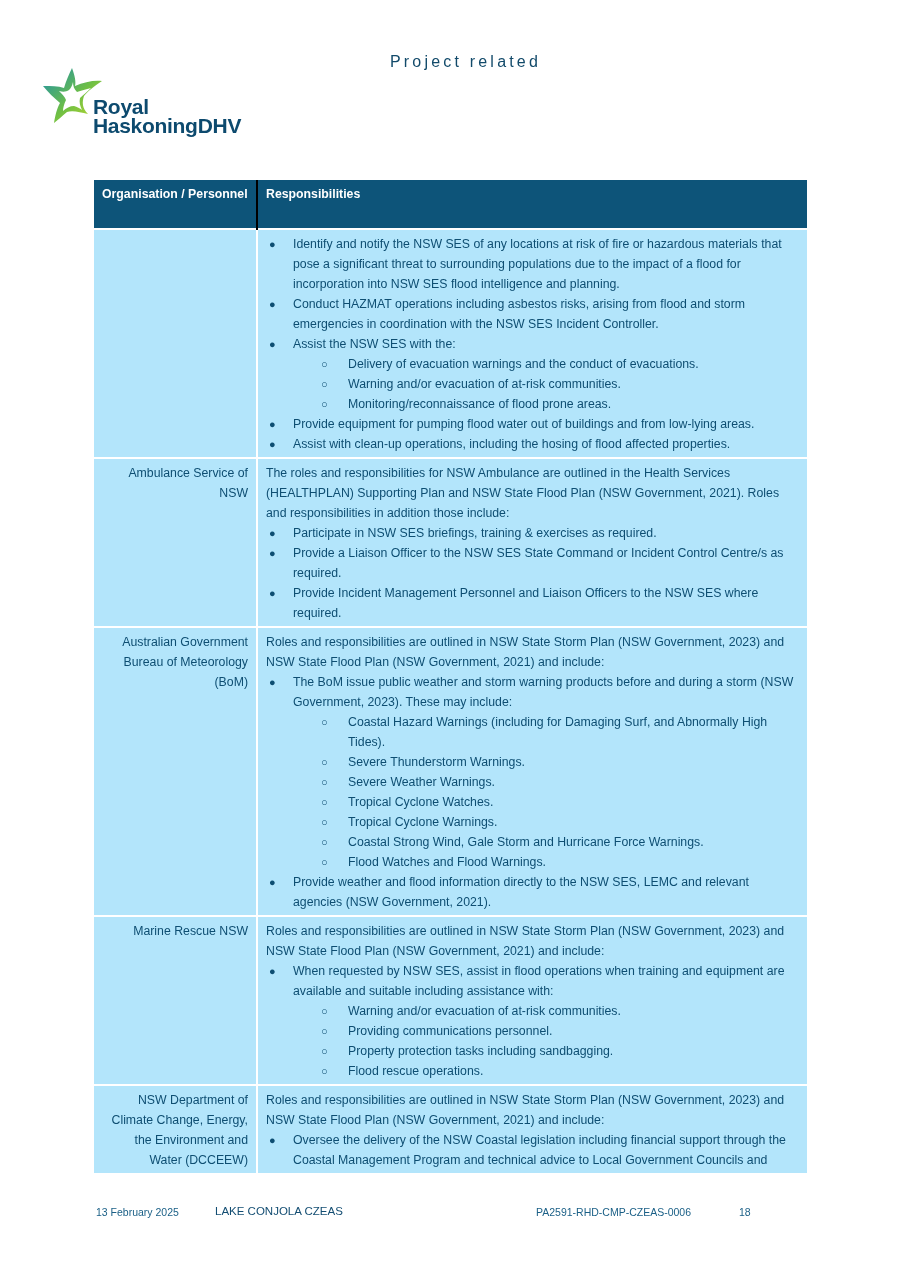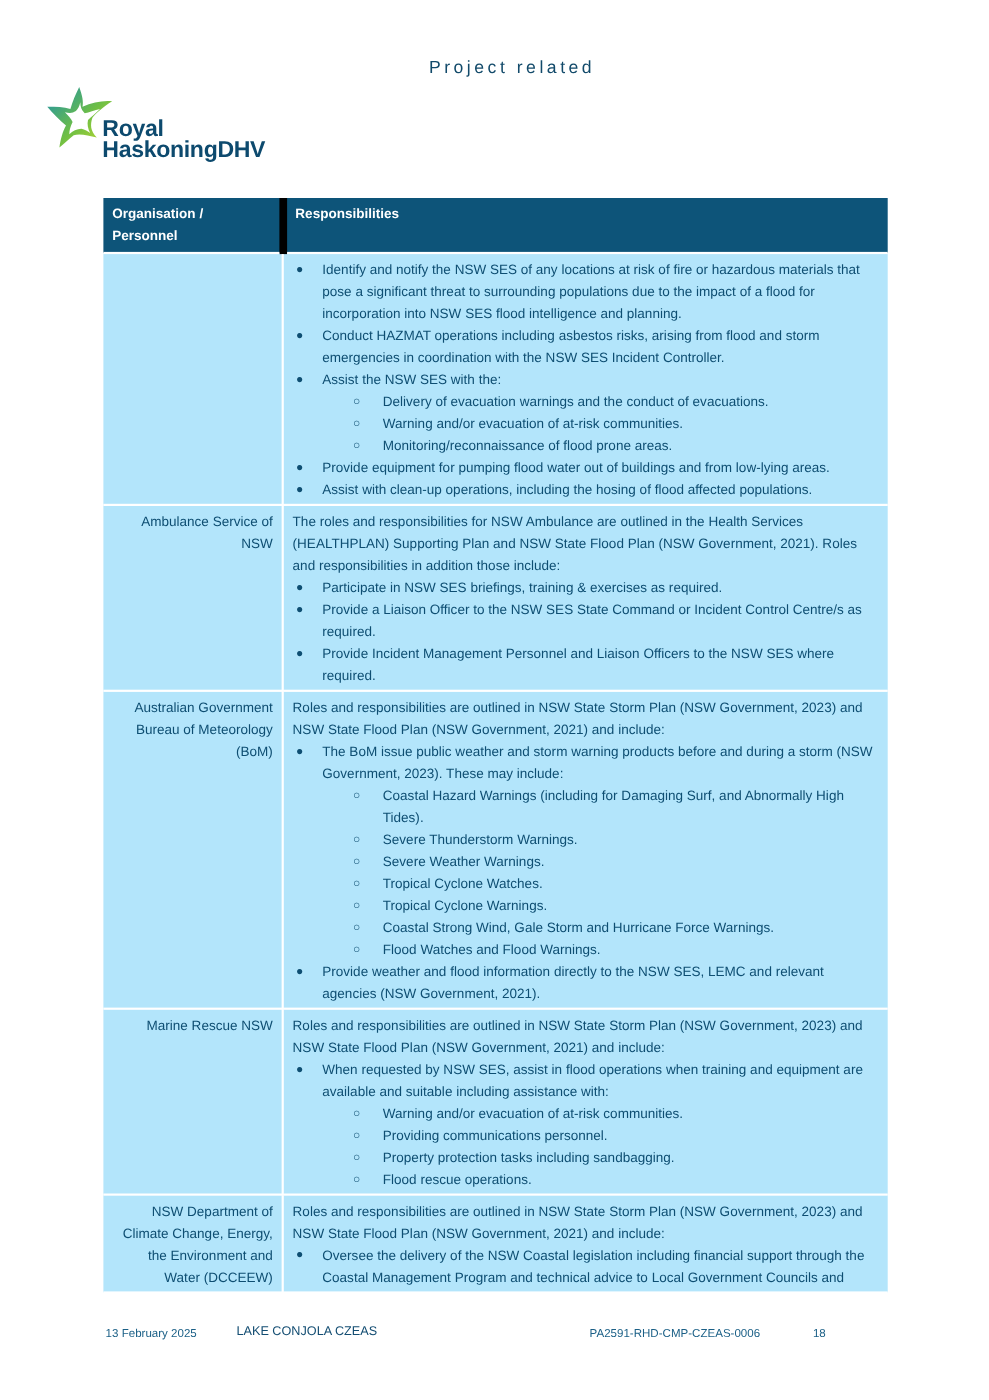--- a/index.html
+++ b/index.html
@@ -1,29 +1,29 @@
 <!DOCTYPE html>
 <html><head>
 <meta charset="utf-8">
 <style>
   html, body { margin: 0; padding: 0; background: #ffffff; }
   body { width: 899px; height: 1273px; position: relative; overflow: hidden;
          font-family: "Liberation Sans", sans-serif; color: #0b4f70; }
   .top-label { position: absolute; top: 53px; left: 16px; width: 899px; text-align: center;
                font-size: 16px; letter-spacing: 3.2px; color: #124a6a; padding-left: 0px; }
   .top-label span { position: relative; left: 0px; }
-  .logo { position: absolute; left: 42px; top: 77px; width: 210px; height: 78px; }
+  .logo { position: absolute; left: 42px; top: 66px; width: 210px; height: 78px; }
   .logo svg { position: absolute; left: 0; top: 0; }
   .logo-text { position: absolute; left: 51px; top: 31px; font-weight: bold; color: #0d4a6e;
                font-size: 21px; line-height: 19px; letter-spacing: -0.3px; }
   table.resp { position: absolute; left: 94px; top: 180px; width: 713px; border-collapse: collapse;
                font-size: 12.3px; line-height: 20px; color: #0e4e72; }
   table.resp th { background: #0d5479; color: #ffffff; text-align: left; vertical-align: top;
                   font-weight: bold; padding: 5px 8px 5px 8px; line-height: 19.5px; height: 38px;
-                  border-right: 7px solid #000000; }
+                  border-right: 2px solid #000000; }
   table.resp th:last-child { border-right: none; }
   table.resp td { background: #b3e5fb; vertical-align: top; padding: 4px 8px 3px 8px;
                   border: 2px solid #ffffff; border-top: 2px solid #ffffff; }
   table.resp td:first-child { border-left: none; width: 146px; text-align: right; }
   table.resp td:last-child { border-right: none; }
   td p { margin: 0; }
   ul.l1 { list-style: none; margin: 0; padding: 0; }
   ul.l1 > li { position: relative; padding-left: 27px; }
   ul.l1 > li > .b { position: absolute; left: 3px; top: 0; font-size: 11px; }
   ul.l2 { list-style: none; margin: 0; padding: 0; }
@@ -71,21 +71,21 @@
         <td>
           <ul class="l1">
             <li><span class="b">●</span><span>Identify and notify the NSW SES of any locations at risk of fire or hazardous materials that pose a significant threat to surrounding populations due to the impact of a flood for incorporation into NSW SES flood intelligence and planning.</span></li>
             <li><span class="b">●</span><span>Conduct HAZMAT operations including asbestos risks, arising from flood and storm emergencies in coordination with the NSW SES Incident Controller.</span></li>
             <li><span class="b">●</span><span>Assist the NSW SES with the:</span><ul class="l2" style="margin-left: -27px;">
                 <li><span class="c">○</span><span>Delivery of evacuation warnings and the conduct of evacuations.</span></li>
                 <li><span class="c">○</span><span>Warning and/or evacuation of at-risk communities.</span></li>
                 <li><span class="c">○</span><span>Monitoring/reconnaissance of flood prone areas.</span></li>
               </ul></li>
             <li><span class="b">●</span><span>Provide equipment for pumping flood water out of buildings and from low-lying areas.</span></li>
-            <li><span class="b">●</span><span>Assist with clean-up operations, including the hosing of flood affected populations.</span></li>
+            <li><span class="b">●</span><span>Assist with clean-up operations, including the hosing of flood affected properties.</span></li>
           </ul>
         </td>
       </tr>
       <tr>
         <td>Ambulance Service of NSW</td>
         <td>
           <p>The roles and responsibilities for NSW Ambulance are outlined in the Health Services (HEALTHPLAN) Supporting Plan and NSW State Flood Plan (NSW Government, 2021). Roles and responsibilities in addition those include:</p>
           <ul class="l1">
             <li><span class="b">●</span><span>Participate in NSW SES briefings, training &amp; exercises as required.</span></li>
             <li><span class="b">●</span><span>Provide a Liaison Officer to the NSW SES State Command or Incident Control Centre/s as required.</span></li>

